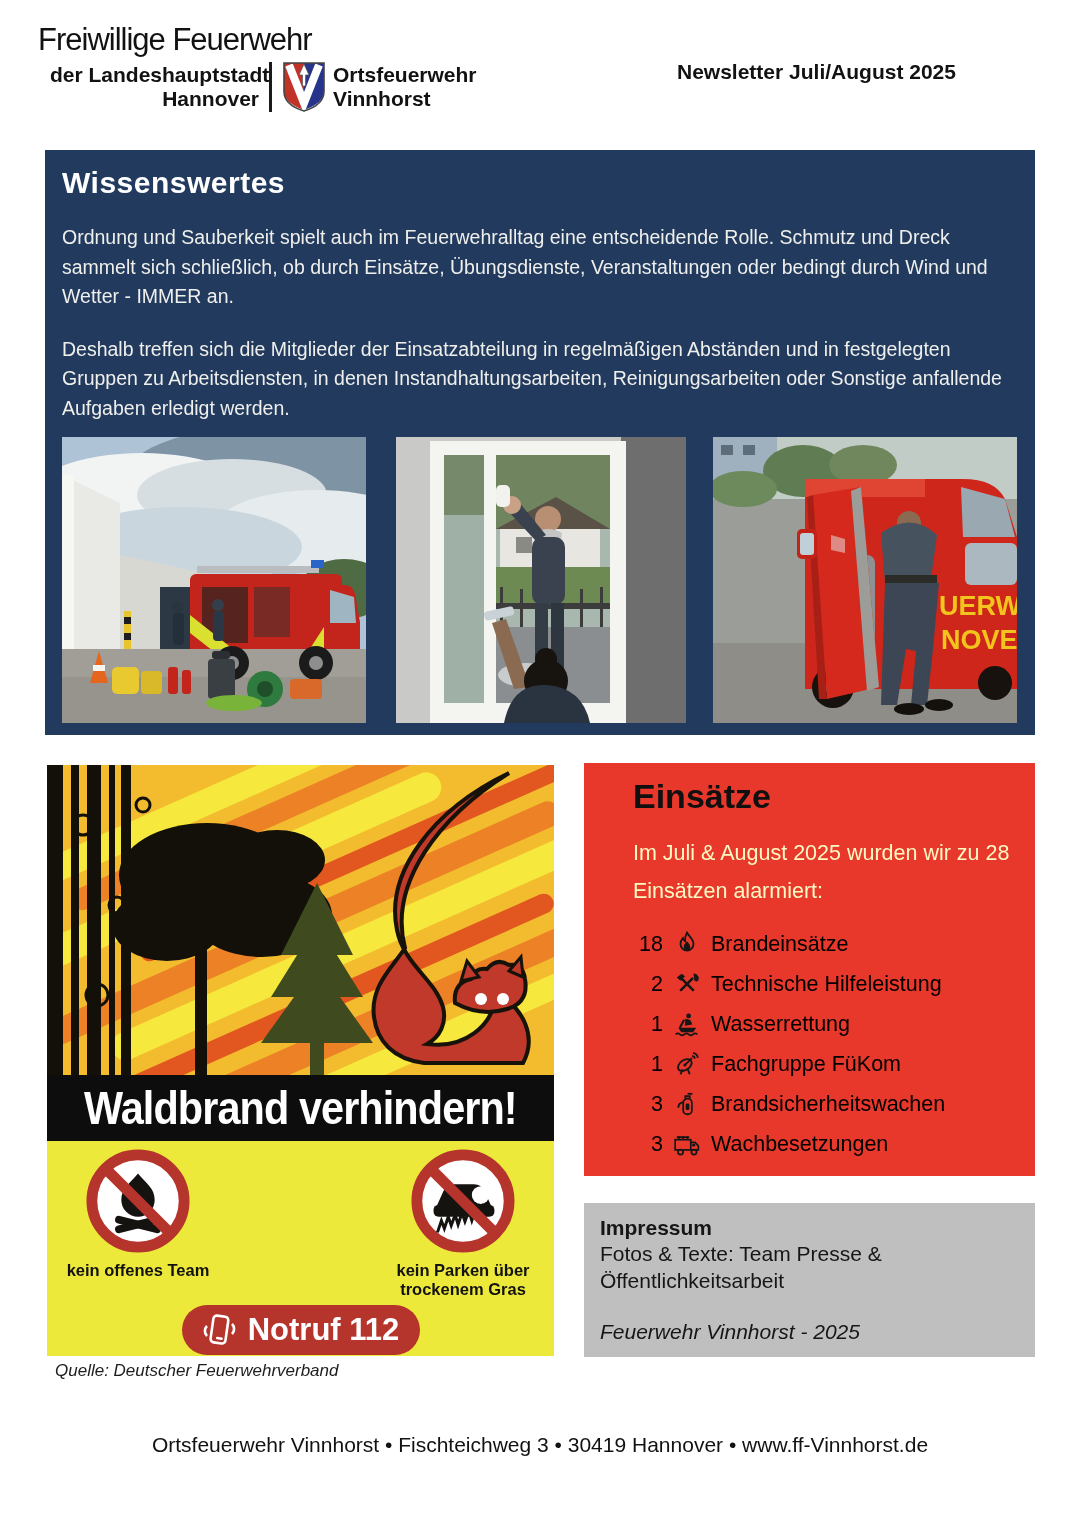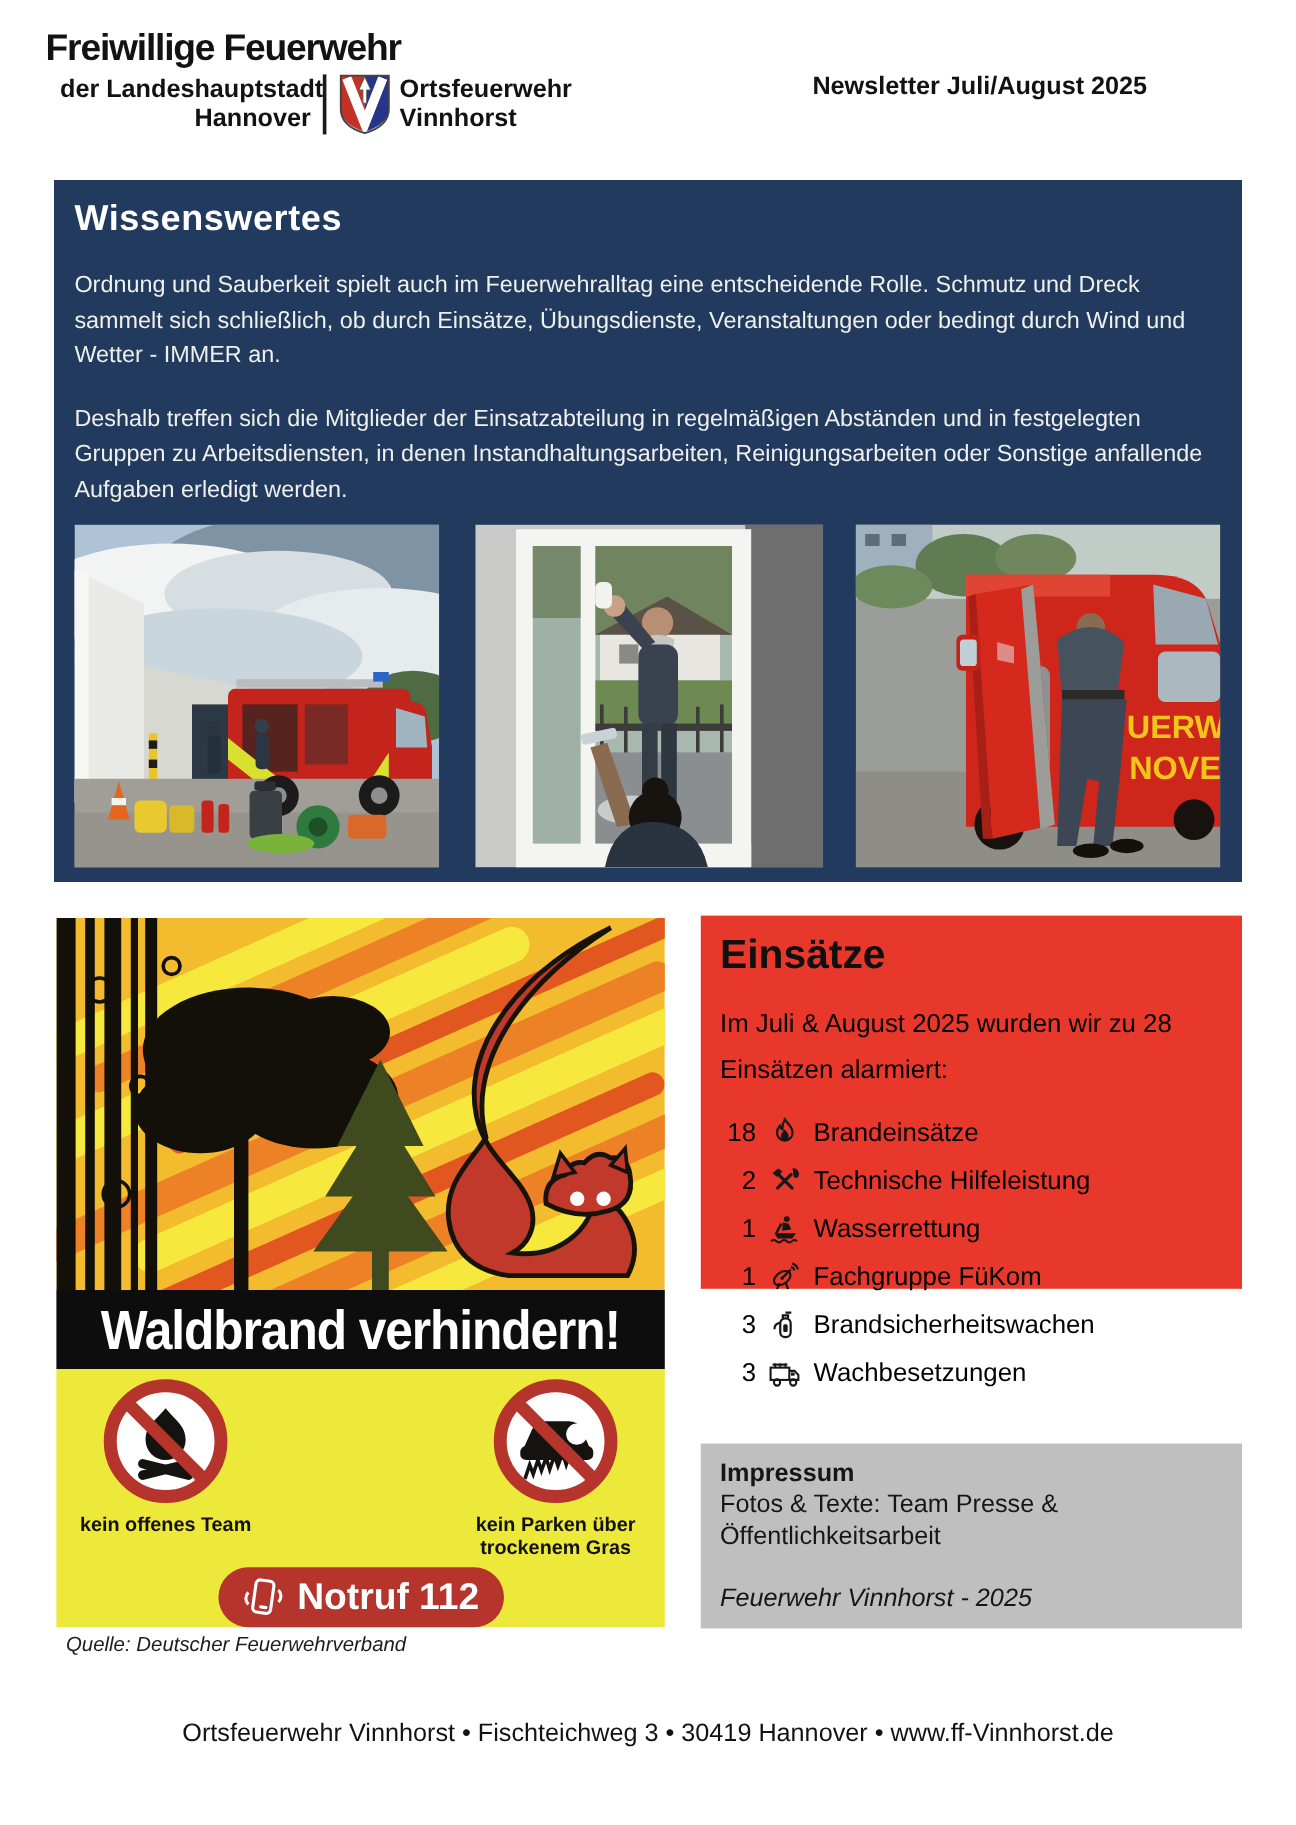--- a/index.html
+++ b/index.html
@@ -3,21 +3,21 @@
 <meta charset="utf-8">
 <style>
   * { margin:0; padding:0; box-sizing:border-box; }
   html,body { background:#ffffff; }
   body {
     position:relative; width:1080px; height:1521px;
     font-family:"Liberation Sans", sans-serif; color:#161616; overflow:hidden;
   }
   
   .logo-block { position:absolute; left:38px; top:22px; color:#121212; }
-  .logo-line1 { font-size:31px; font-weight:bold; letter-spacing:-1px; white-space:nowrap; }
+  .logo-line1 { font-size:31px; font-weight:normal; letter-spacing:-1px; white-space:nowrap; }
   .logo-row { display:flex; align-items:center; margin-top:3px;margin-left:12px; }
   .logo-left { width:209px; text-align:right; font-weight:bold; font-size:21px; line-height:24px; white-space:nowrap; }
   .logo-divider { width:3px; height:50px; background:#1a1a1a; margin:0 8px 0 10px; }
   .crest { margin:0 7px 0 2px; }
   .logo-right { font-weight:bold; font-size:21px; line-height:24px; white-space:nowrap; }
   .newsletter-title { position:absolute; left:677px; top:60px; font-size:21px; font-weight:bold; color:#121212; white-space:nowrap; }
 
   
   .blue-box { position:absolute; left:45px; top:150px; width:990px; height:585px; background:#213A5E; }
   .blue-title { margin:16px 0 0 17px; font-size:30px; font-weight:bold; color:#ffffff; letter-spacing:.5px; }
@@ -36,23 +36,23 @@
   .poster-banner .stretch { display:inline-block; transform:scaleX(.9); font-weight:bold; font-size:46px; letter-spacing:-1px; white-space:nowrap; }
   .poster-yellow { height:215px; background:#EDE93B; padding-top:7px; }
   .signs { display:flex; justify-content:space-between; padding:0 12px; }
   .sign { width:158px; text-align:center; }
   .sign-label { margin-top:3px; font-size:16.5px; line-height:19px; font-weight:bold; color:#121212; }
   .pill { width:238px; height:50px; margin:6px auto 0; background:#B5342C; border-radius:27px; color:#fff;
           display:flex; align-items:center; justify-content:center; gap:12px; font-size:31px; font-weight:bold; }
   .caption { position:absolute; left:55px; top:1361px; font-style:italic; font-size:17px; color:#1d1d1d; }
 
   
-  .red-box { position:absolute; left:584px; top:763px; width:451px; height:311px; background:#E8382B; }
+  .red-box { position:absolute; left:584px; top:763px; width:451px; height:413px; background:#E8382B;padding-left:33px; }
   .red-title { margin:14px 0 0 16px; font-size:34px; font-weight:bold; color:#101010; }
-  .red-intro { margin:18px 14px 0 16px; font-size:21.5px; line-height:38px; color:#000000; }
+  .red-intro { margin:18px 14px 0 16px; font-size:21.5px; line-height:38px; color:#fef9c3; }
   .red-list { list-style:none; margin:14px 0 0 10px; }
   .red-item { display:flex; align-items:center; height:40px; font-size:21.5px; color:#000000; }
   .count { width:36px; text-align:right; margin-right:9px; }
   .li-icon { width:30px; display:flex; justify-content:center; align-items:center; margin-right:9px; }
 
   
   .gray-box { position:absolute; left:584px; top:1203px; width:451px; height:154px; background:#BFBFBF; padding:13px 16px; }
   .imp-title { font-size:21px; font-weight:bold; }
   .imp-line { font-size:21px; line-height:27px; }
   .imp-ital { margin-top:26px; font-size:21px; font-style:italic; }

